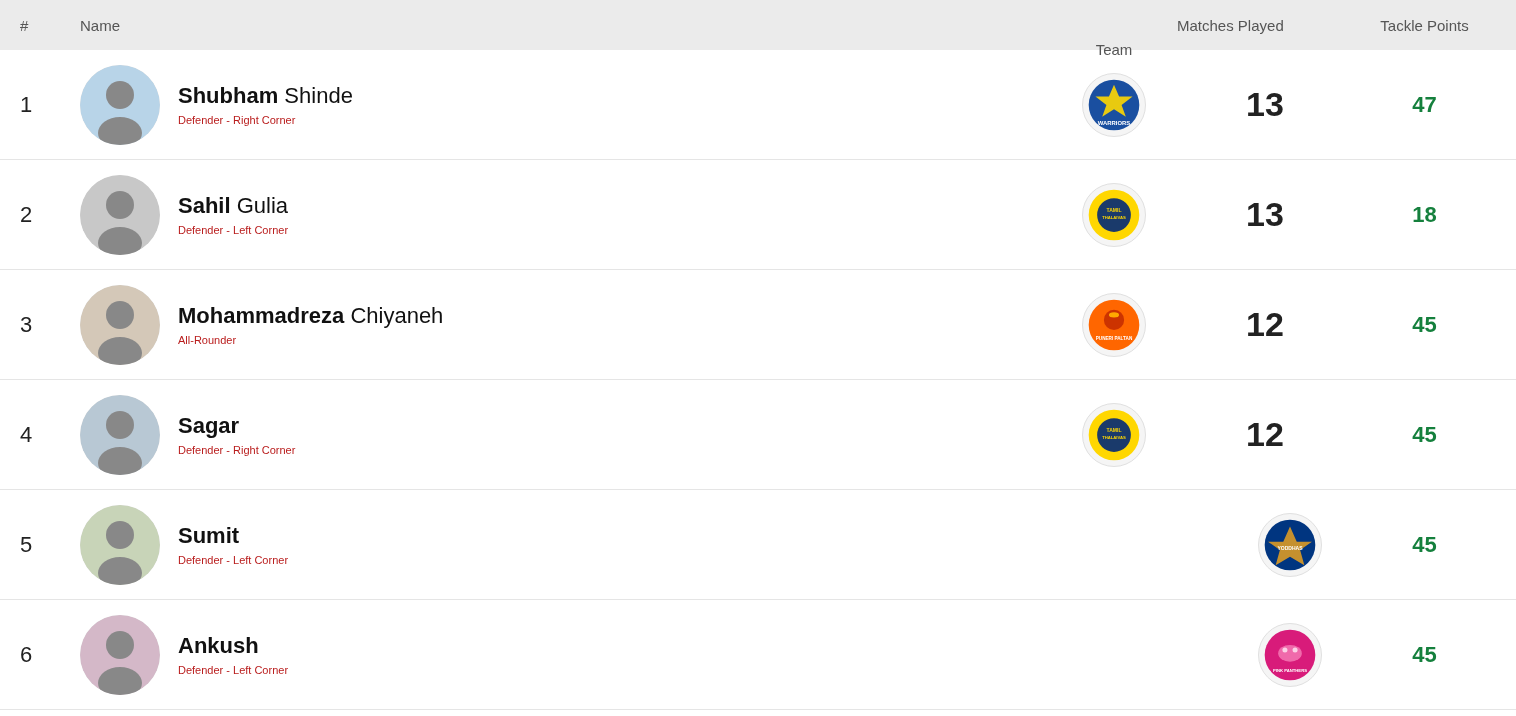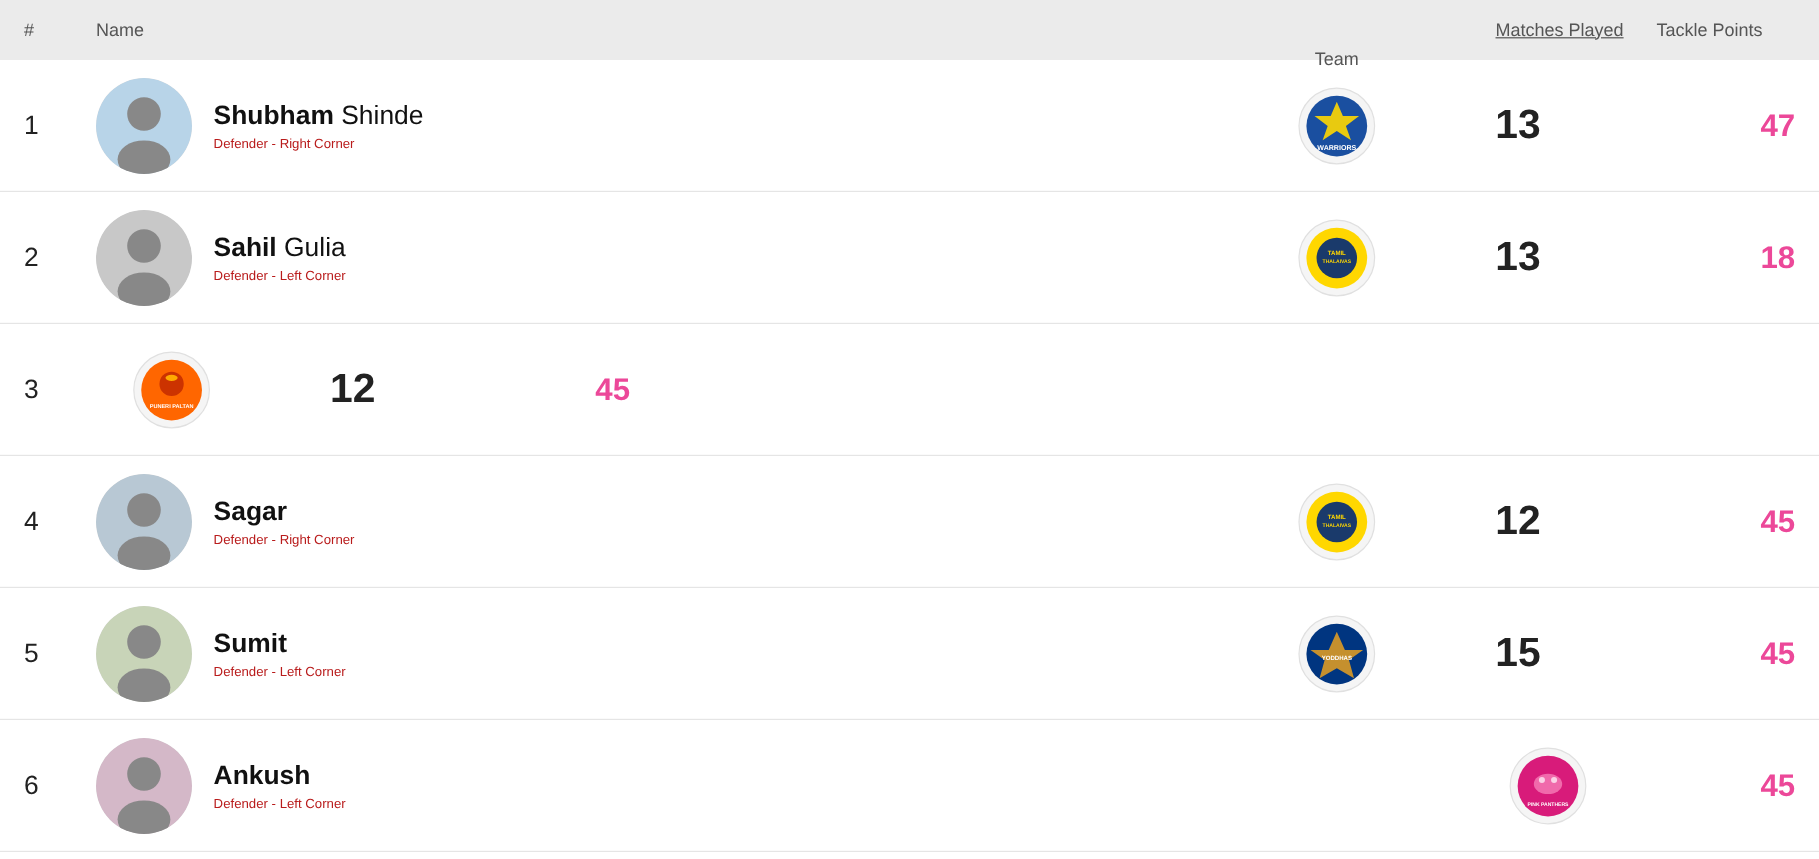--- a/index.html
+++ b/index.html
@@ -34,24 +34,23 @@
       width: 126px;
       flex-shrink: 0;
       text-align: center;
       color: #555;
       font-size: 15px;
       margin-top: 48px;
     }
     .col-matches {
       width: 176px;
       flex-shrink: 0;
-      text-align: right;
-      color: #555;
-      font-size: 15px;
-      text-decoration: underline;
+      text-align: left;
+      color: #555;
+      font-size: 15px;
     }
     .col-points {
       width: 143px;
       flex-shrink: 0;
       text-align: center;
       color: #555;
       font-size: 15px;
     }
     .table-row {
       display: flex;
@@ -135,24 +134,24 @@
       width: 176px;
       flex-shrink: 0;
       text-align: center;
       font-size: 34px;
       font-weight: 700;
       color: #222;
     }
     .row-points {
       width: 143px;
       flex-shrink: 0;
-      text-align: right;
-      font-size: 26px;
+      text-align: center;
+      font-size: 22px;
       font-weight: 700;
-      color: #ec4899;
+      color: #15803d;
     }
   </style>
 </head>
 <body>
 
 <div class="table-container">
 
   <div class="table-header">
     <div class="col-rank">#</div>
     <div class="col-name">Name</div>
@@ -212,20 +211,33 @@
       <text x="32" y="29" text-anchor="middle" fill="#ffd700" font-size="6" font-weight="bold">TAMIL</text>
       <text x="32" y="37" text-anchor="middle" fill="#ffd700" font-size="5" font-weight="bold">THALAIVAS</text>
     </svg>
       </div>
     </div>
     <div class="row-matches">13</div>
     <div class="row-points">18</div>
   </div>
       <div class="table-row">
     <div class="row-rank">3</div>
+    <div class="row-player">
+      <div class="player-avatar">
+        <svg viewBox="0 0 80 80" width="80" height="80">
+    <circle cx="40" cy="40" r="40" fill="#d4c8b8"></circle>
+    <circle cx="40" cy="30" r="14" fill="#888"></circle>
+    <ellipse cx="40" cy="68" rx="22" ry="16" fill="#888"></ellipse>
+  </svg>
+      </div>
+      <div class="player-info">
+        <div class="player-name"><span class="first">Mohammadreza</span> <span class="last">Chiyaneh</span></div>
+        <div class="player-role">All-Rounder</div>
+      </div>
+    </div>
     <div class="row-team">
       <div class="team-logo">
         <svg viewBox="0 0 64 64" width="54" height="54">
       <circle cx="32" cy="32" r="30" fill="#ff6600"></circle>
       <circle cx="32" cy="26" r="12" fill="#cc3300"></circle>
       <ellipse cx="32" cy="20" rx="6" ry="3" fill="#ffaa00"></ellipse>
       <text x="32" y="50" text-anchor="middle" fill="white" font-size="5.5" font-weight="bold">PUNERI PALTAN</text>
     </svg>
       </div>
     </div>
@@ -277,21 +289,20 @@
     </div>
     <div class="row-team">
       <div class="team-logo">
         <svg viewBox="0 0 64 64" width="54" height="54">
       <circle cx="32" cy="32" r="30" fill="#003580"></circle>
       <polygon points="32,10 40,28 58,28 44,38 49,56 32,46 15,56 20,38 6,28 24,28" fill="#e8a020" opacity="0.85"></polygon>
       <text x="32" y="38" text-anchor="middle" fill="white" font-size="6" font-weight="bold">YODDHAS</text>
     </svg>
       </div>
     </div>
-    <div class="row-matches">15</div>
     <div class="row-points">45</div>
   </div>
       <div class="table-row">
     <div class="row-rank">6</div>
     <div class="row-player">
       <div class="player-avatar">
         <svg viewBox="0 0 80 80" width="80" height="80">
     <circle cx="40" cy="40" r="40" fill="#d4b8c8"></circle>
     <circle cx="40" cy="30" r="14" fill="#888"></circle>
     <ellipse cx="40" cy="68" rx="22" ry="16" fill="#888"></ellipse>

